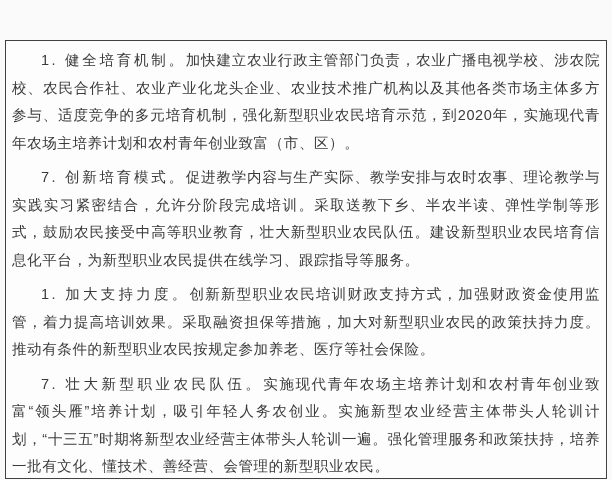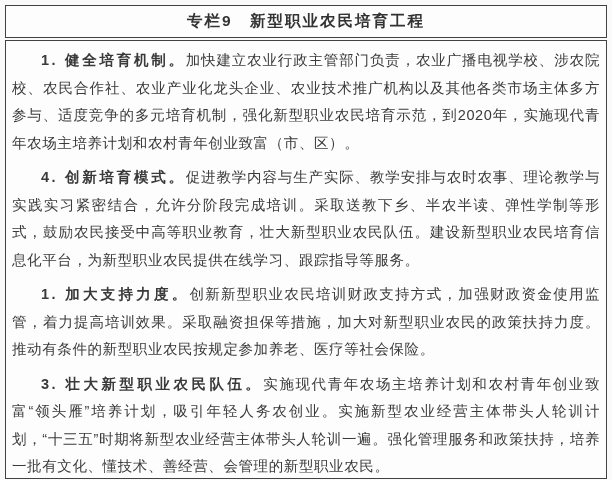--- a/index.html
+++ b/index.html
@@ -51,46 +51,43 @@
     color: #3a3a3a;
     text-align: justify;
     text-indent: 2em;
     letter-spacing: 0.6px;
     margin: 0;
   }
   .para + .para {
     margin-top: 7px;
   }
   .para .lead {
-    font-weight: 700;
+    font-weight: 400;
     color: #3a3a3a;
     letter-spacing: 2.5px;
   }
 </style>
 </head>
 <body>
 
 <div class="panel">
 
-  <div class="title-box">
-    <span class="title-text">专栏9　新型职业农民培育工程</span>
-  </div>
 
   <div class="body-box">
 
     <p class="para">
       <span class="lead">1. 健全培育机制。</span><span>加快建立农业行政主管部门负责，农业广播电视学校、涉农院校、农民合作社、农业产业化龙头企业、农业技术推广机构以及其他各类市场主体多方参与、适度竞争的多元培育机制，强化新型职业农民培育示范，到2020年，实施现代青年农场主培养计划和农村青年创业致富（市、区）。</span>
     </p>
 
     <p class="para">
-      <span class="lead">4. 创新培育模式。</span><span>促进教学内容与生产实际、教学安排与农时农事、理论教学与实践实习紧密结合，允许分阶段完成培训。采取送教下乡、半农半读、弹性学制等形式，鼓励农民接受中高等职业教育，壮大新型职业农民队伍。建设新型职业农民培育信息化平台，为新型职业农民提供在线学习、跟踪指导等服务。</span>
+      <span class="lead">7. 创新培育模式。</span><span>促进教学内容与生产实际、教学安排与农时农事、理论教学与实践实习紧密结合，允许分阶段完成培训。采取送教下乡、半农半读、弹性学制等形式，鼓励农民接受中高等职业教育，壮大新型职业农民队伍。建设新型职业农民培育信息化平台，为新型职业农民提供在线学习、跟踪指导等服务。</span>
     </p>
 
     <p class="para">
       <span class="lead">1. 加大支持力度。</span><span>创新新型职业农民培训财政支持方式，加强财政资金使用监管，着力提高培训效果。采取融资担保等措施，加大对新型职业农民的政策扶持力度。推动有条件的新型职业农民按规定参加养老、医疗等社会保险。</span>
     </p>
 
     <p class="para">
-      <span class="lead">3. 壮大新型职业农民队伍。</span><span>实施现代青年农场主培养计划和农村青年创业致富“领头雁”培养计划，吸引年轻人务农创业。实施新型农业经营主体带头人轮训计划，“十三五”时期将新型农业经营主体带头人轮训一遍。强化管理服务和政策扶持，培养一批有文化、懂技术、善经营、会管理的新型职业农民。</span>
+      <span class="lead">7. 壮大新型职业农民队伍。</span><span>实施现代青年农场主培养计划和农村青年创业致富“领头雁”培养计划，吸引年轻人务农创业。实施新型农业经营主体带头人轮训计划，“十三五”时期将新型农业经营主体带头人轮训一遍。强化管理服务和政策扶持，培养一批有文化、懂技术、善经营、会管理的新型职业农民。</span>
     </p>
 
   </div>
 </div>
 
 </body></html>

